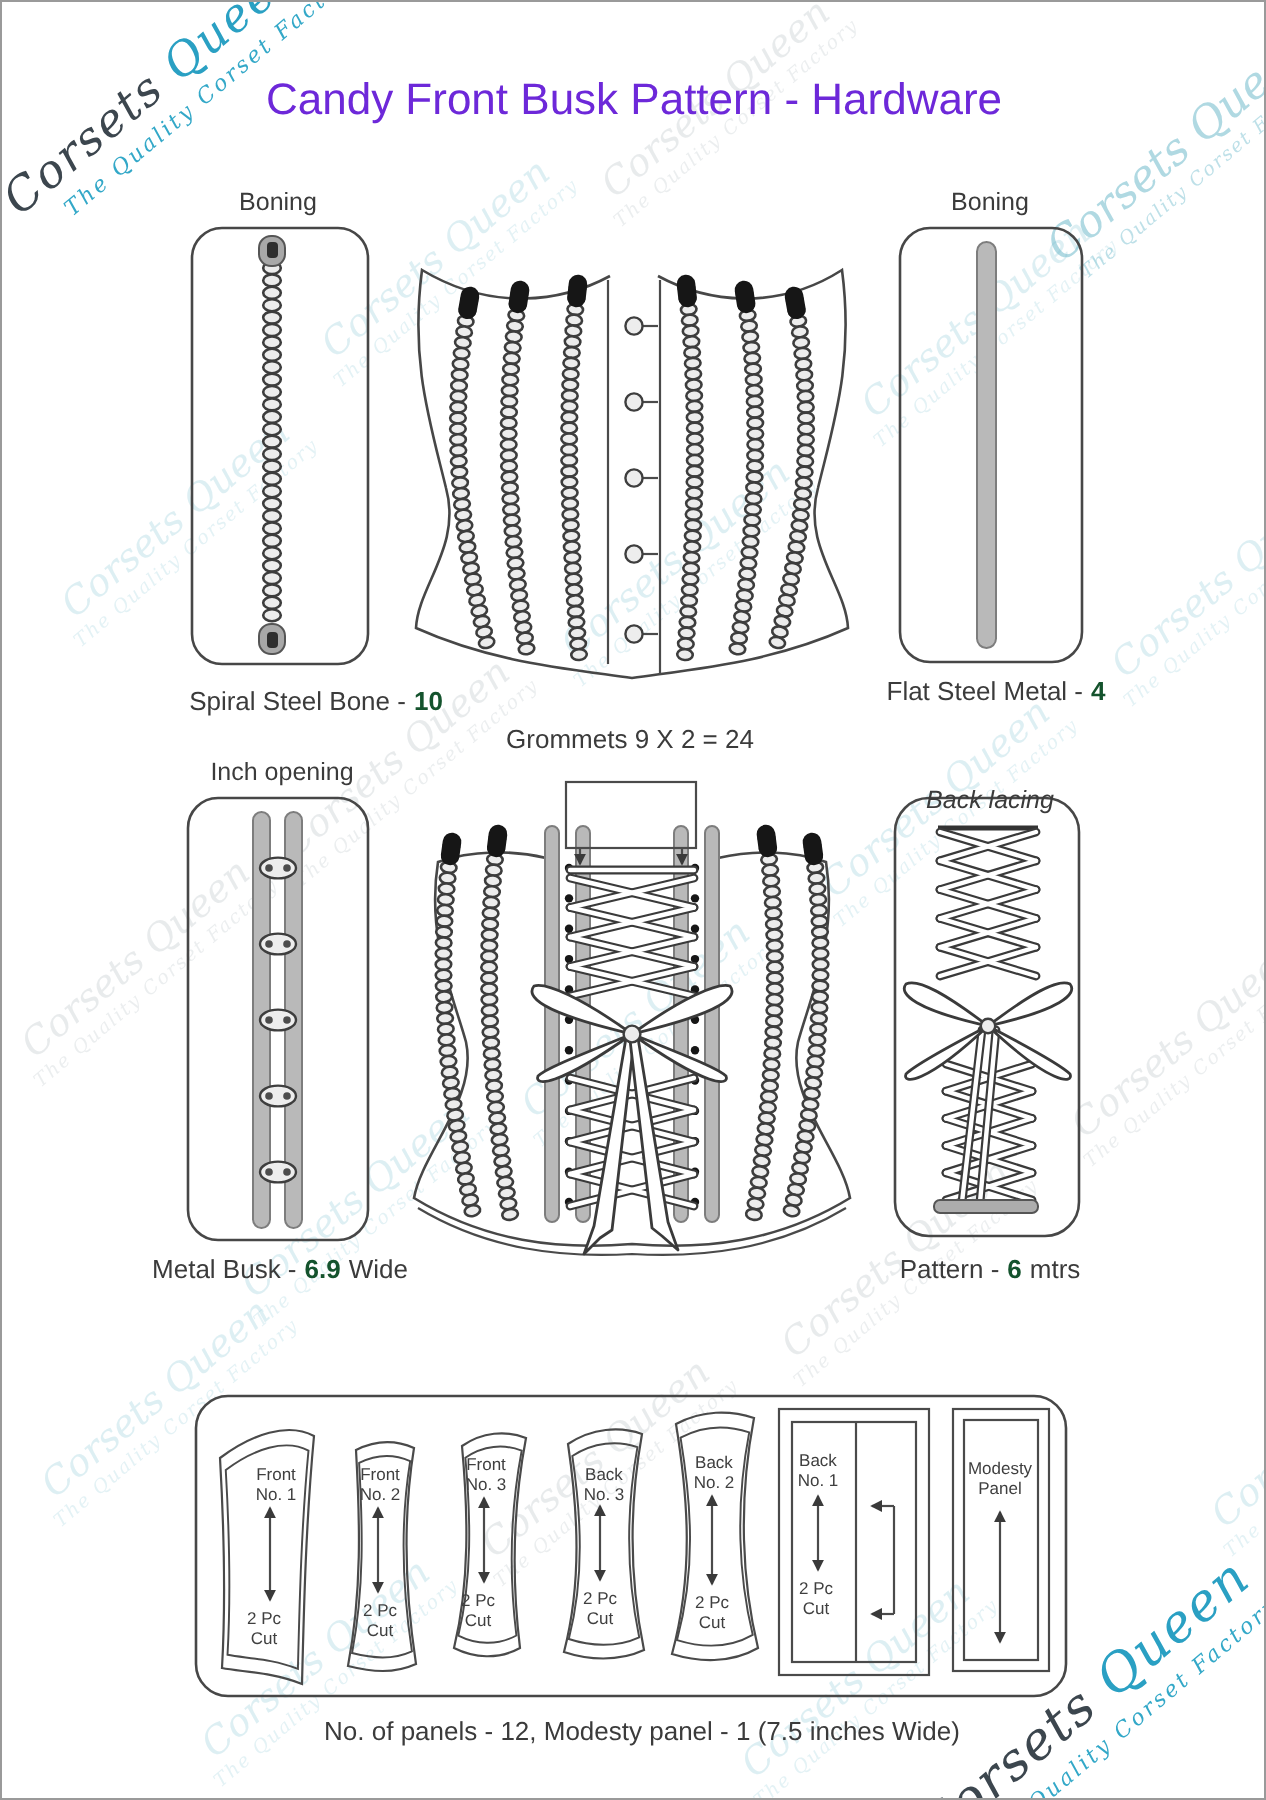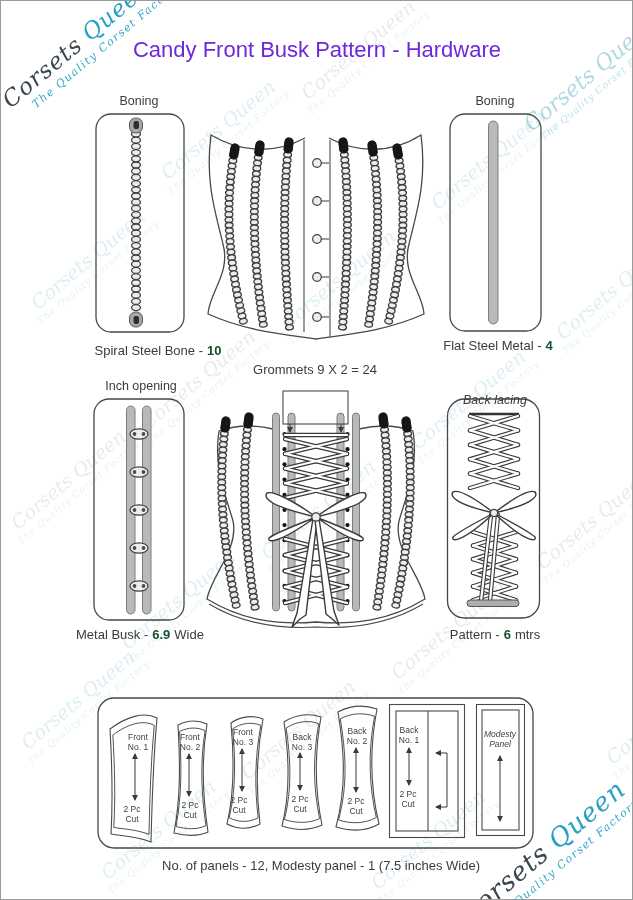--- a/index.html
+++ b/index.html
@@ -805,21 +805,21 @@
       <span style="display:block">Cut</span>
     </div>
   <div class="pc" style="left:408px;top:724px;">
       <span style="display:block">Back</span>
       <span style="display:block">No. 1</span>
     </div>
   <div class="pc" style="left:407px;top:788px;">
       <span style="display:block">2 Pc</span>
       <span style="display:block">Cut</span>
     </div>
-  <div class="pc" style="left:499px;top:728px;font-style:italic;">
+  <div class="pc" style="left:499px;top:728px;">
       <span style="display:block">Modesty</span>
       <span style="display:block">Panel</span>
     </div>
 
   <div class="txt cap" style="left:320px;top:857px;">No. of panels - 12, Modesty panel - 1 (7.5 inches Wide)</div>
 <div class="wm" style="left: 20px; top: 300px; opacity: 0.25;">
       <span class="n">Corsets Queen</span>
       <span class="t">The Quality Corset Factory</span>
     </div>
     <div class="wm gray" style="left: 0px; top: 520px; opacity: 0.25;">

